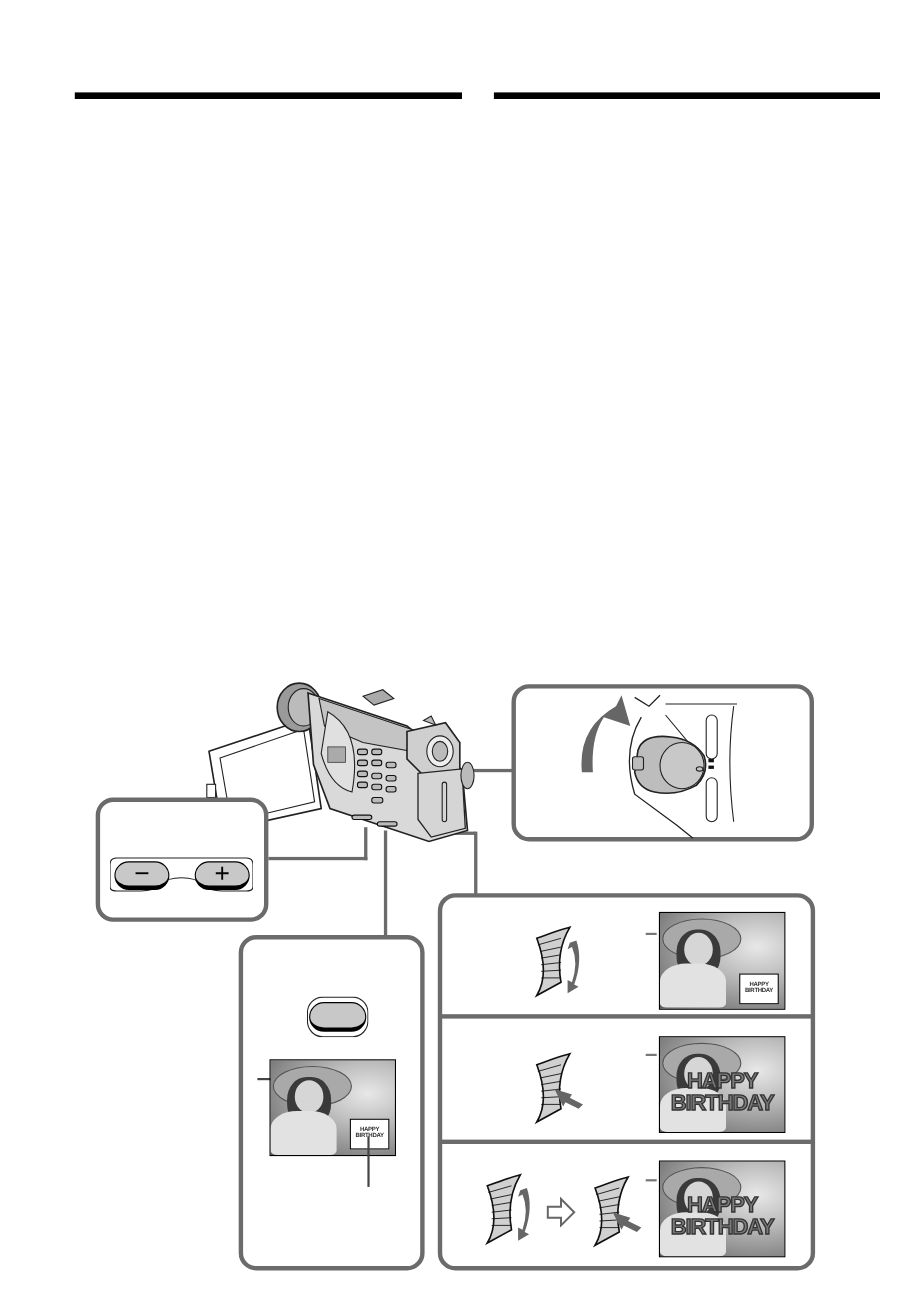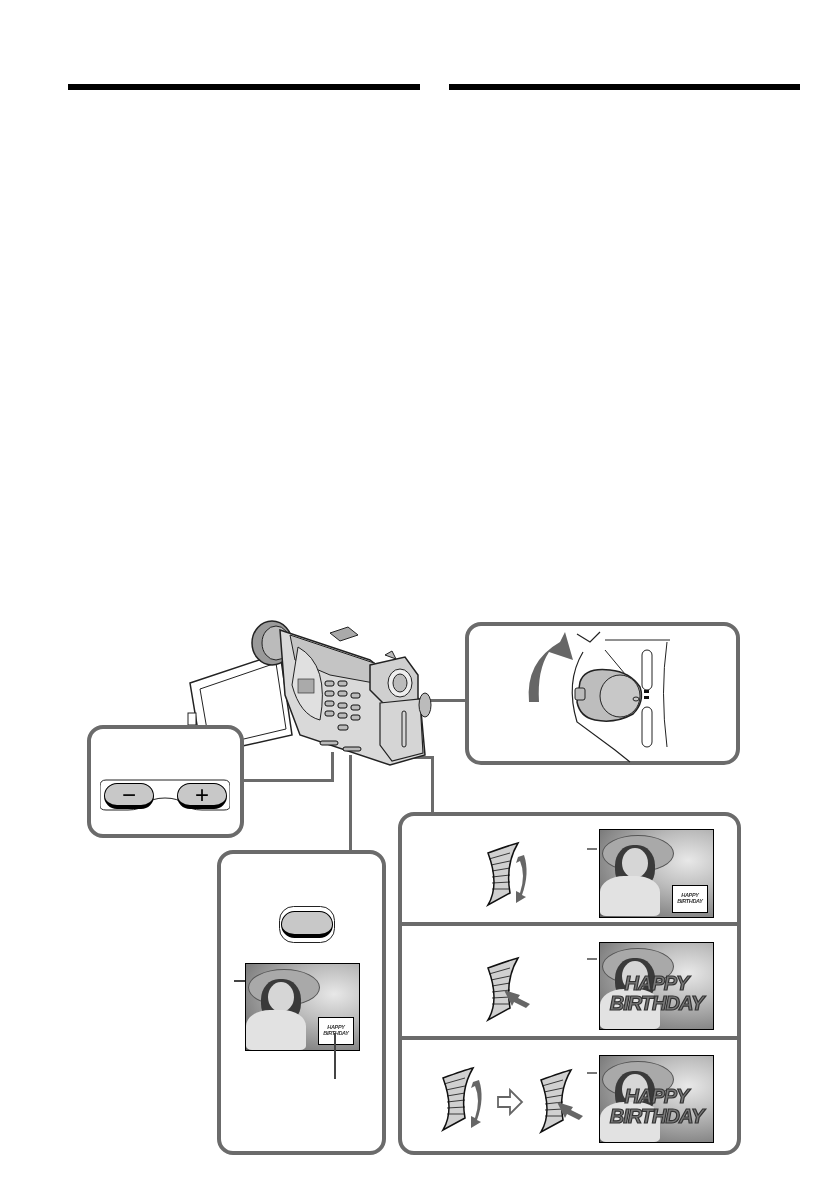--- a/index.html
+++ b/index.html
@@ -3,21 +3,21 @@
 <meta charset="utf-8">
 <style>
   html, body { margin:0; padding:0; background:#ffffff; }
   body { width:840px; height:1190px; position:relative; overflow:hidden;
          font-family:"Liberation Sans", sans-serif; }
   .abs { position:absolute; }
   .rule { position:absolute; height:6px; background:#000; }
   .frame { position:absolute; border:4px solid #6b6b6b; border-radius:16px; box-sizing:border-box; background:#fff; }
   .line { position:absolute; background:#6b6b6b; }
   .photo { position:absolute; border:1.5px solid #000; overflow:hidden;
-           background: radial-gradient(ellipse at 78% 35%, #e8e8e8 0%, #bdbdbd 35%, #8a8a8a 70%, #5a5a5a 100%); font-style: italic; }
+           background: radial-gradient(ellipse at 78% 35%, #e8e8e8 0%, #bdbdbd 35%, #8a8a8a 70%, #5a5a5a 100%); }
   .photo .hat { position:absolute; border-radius:50%; background:#a9a9a9; border:1px solid #555; }
   .photo .face { position:absolute; border-radius:50%; background:#d6d6d6; }
   .photo .hair { position:absolute; border-radius:45%; background:#3a3a3a; }
   .photo .dress { position:absolute; border-radius:40% 40% 10% 10%; background:#e2e2e2; }
   .caption-box { position:absolute; background:#fff; border:1px solid #000; display:flex; flex-direction:column;
                  align-items:center; justify-content:center; font-weight:bold; color:#333; line-height:1.05; letter-spacing:-0.3px; }
   .big-title { position:absolute; left:0; right:0; text-align:center; font-weight:bold; color:#7a7a7a;
                -webkit-text-stroke:1.2px #333; line-height:1.0; letter-spacing:-1px; }
   .ray { position:absolute; background:#777; height:2px; }
   .btn { position:absolute; border-radius:16px; background:#c8c8c8; border:1.5px solid #000; border-bottom-width:4px; box-sizing:border-box;

